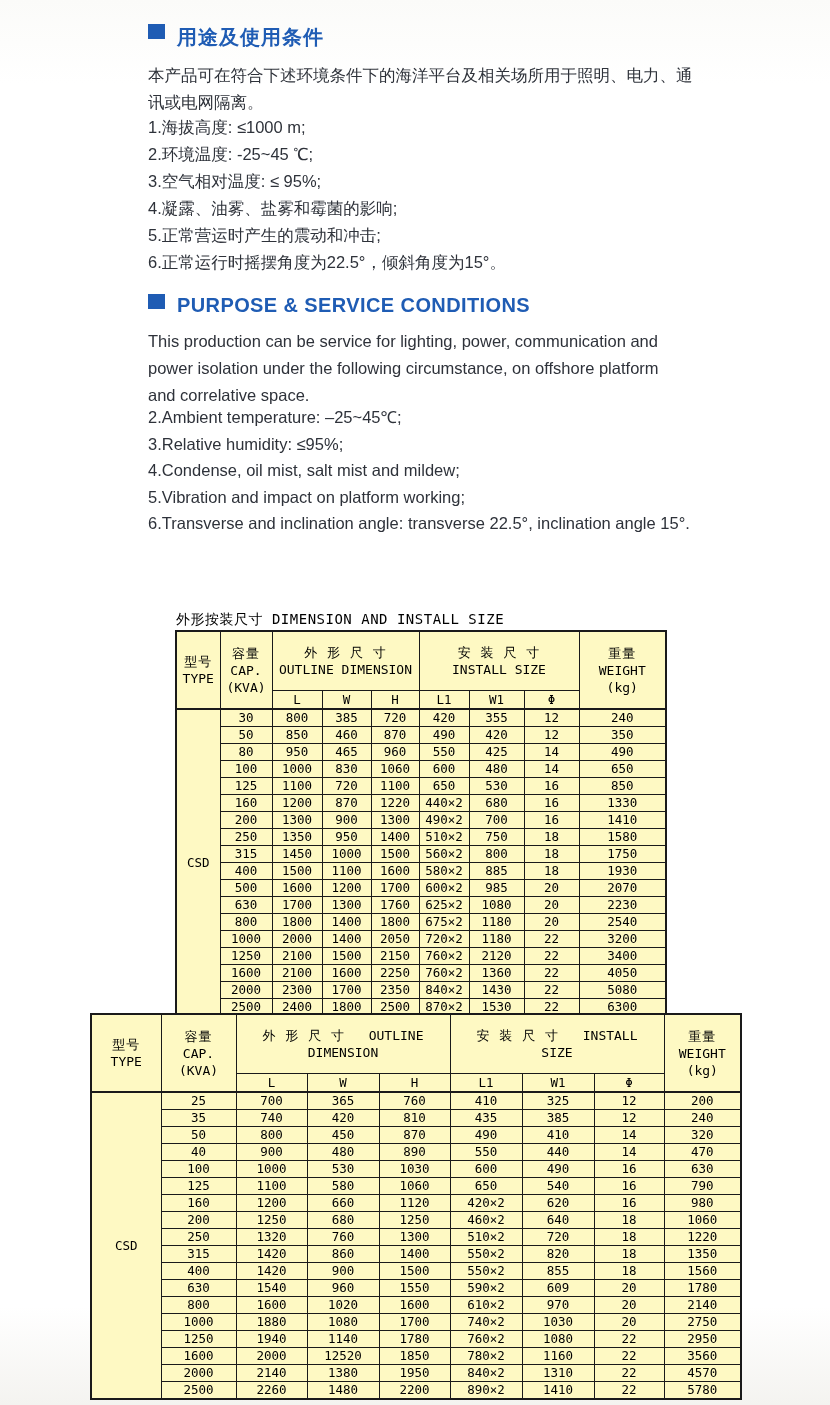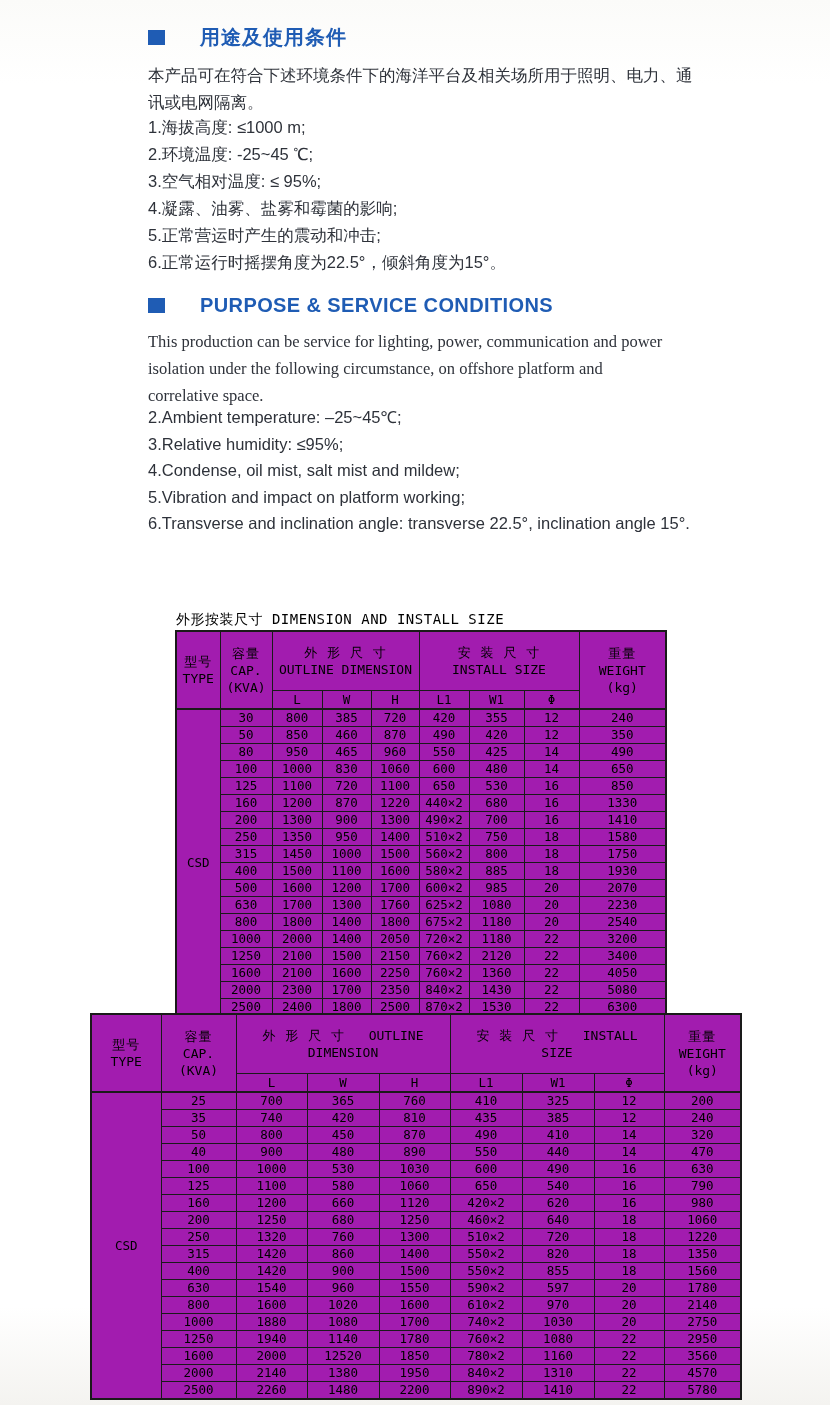--- a/index.html
+++ b/index.html
@@ -3,40 +3,40 @@
 <meta charset="utf-8">
 <style>
   html,body{margin:0;padding:0;}
   body{
     width:830px;height:1405px;position:relative;overflow:hidden;
     background:linear-gradient(180deg,#fbfbf9 0%,#ffffff 6%,#ffffff 93%,#f4f3f0 100%);
     font-family:"Liberation Sans",sans-serif;color:#30343b;
   }
   .abs{position:absolute;}
   
-  .sec-head{display:flex;align-items:center;gap:35px;}
+  .sec-head{display:flex;gap:12px;}
   .sq{width:17px;height:15px;background:#1f5cb4;flex:0 0 auto;}
   .sec-title{margin:0;font-size:20px;font-weight:bold;color:#1f5cb4;letter-spacing:1px;}
   .sec-title.en{letter-spacing:0.4px;}
   
-  .para{margin:0;font-size:16.5px;line-height:27px;color:#2e323a;font-family:Liberation Serif, serif;}
+  .para{margin:0;font-size:16.5px;line-height:27px;color:#2e323a;}
   .cond-list{list-style:none;margin:0;padding:0;font-size:16.5px;color:#2e323a;}
   .cond-list.cn li{line-height:27px;}
   .cond-list.en li{line-height:26.5px;}
   
   .tbl-title{
     font-family:"DejaVu Sans Mono","Liberation Mono",monospace;
     font-size:14px;color:#000;border-bottom:1px solid #1a1a1a;padding-bottom:9px;
     letter-spacing:0.5px;white-space:nowrap;
   }
   
   table.dim{
     border-collapse:collapse;table-layout:fixed;
     font-family:"DejaVu Sans Mono","Liberation Mono",monospace;
-    font-size:12.5px;color:#000;background:#a21caf;
+    font-size:12.5px;color:#000;background:#fef9c3;
     border:2px solid #1a1a1a;
   }
   table.dim th,table.dim td{
     border:1px solid #1a1a1a;padding:0;text-align:center;font-weight:normal;
     overflow:hidden;white-space:nowrap;
   }
   table.dim thead{border-bottom:2px solid #1a1a1a;}
   table.dim thead tr.r1 th{height:58px;font-size:13px;line-height:17px;vertical-align:middle;}
   table.dim thead tr.r2 th{height:17px;line-height:17px;}
   table.t1 tbody td{height:16px;line-height:16px;}
@@ -470,21 +470,21 @@
         <td>855</td>
         <td>18</td>
         <td>1560</td>
       </tr>
       <tr>
         <td>630</td>
         <td>1540</td>
         <td>960</td>
         <td>1550</td>
         <td>590×2</td>
-        <td>597</td>
+        <td>609</td>
         <td>20</td>
         <td>1780</td>
       </tr>
       <tr>
         <td>800</td>
         <td>1600</td>
         <td>1020</td>
         <td>1600</td>
         <td>610×2</td>
         <td>970</td>

